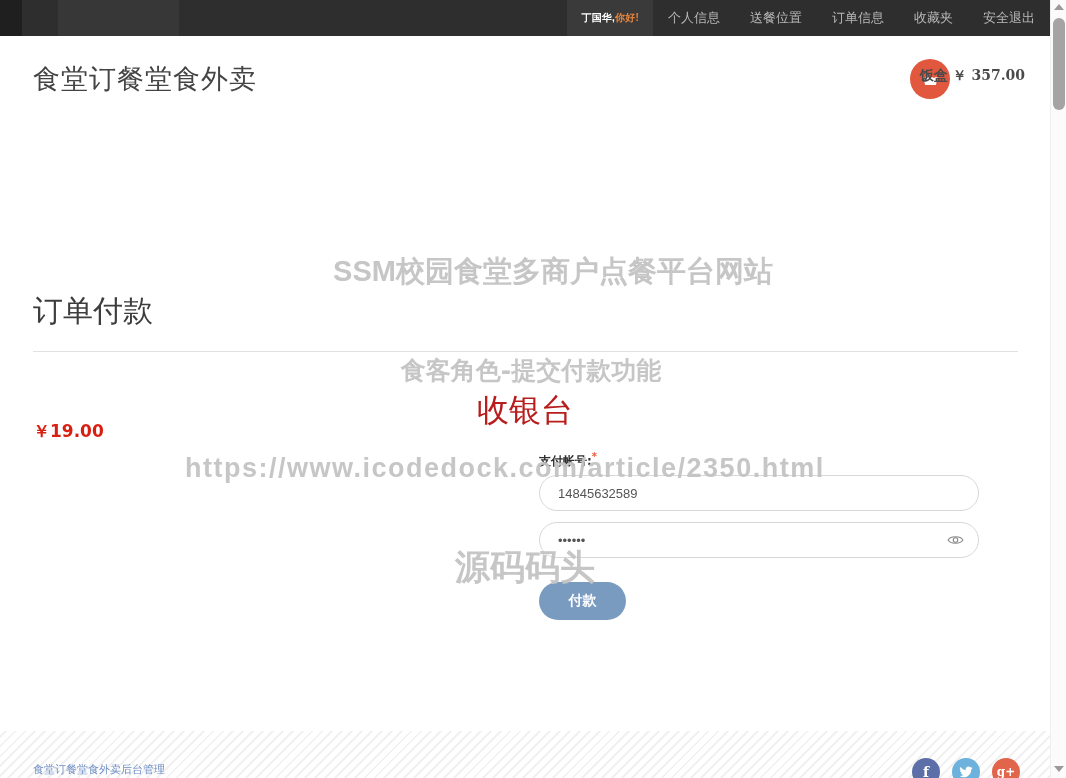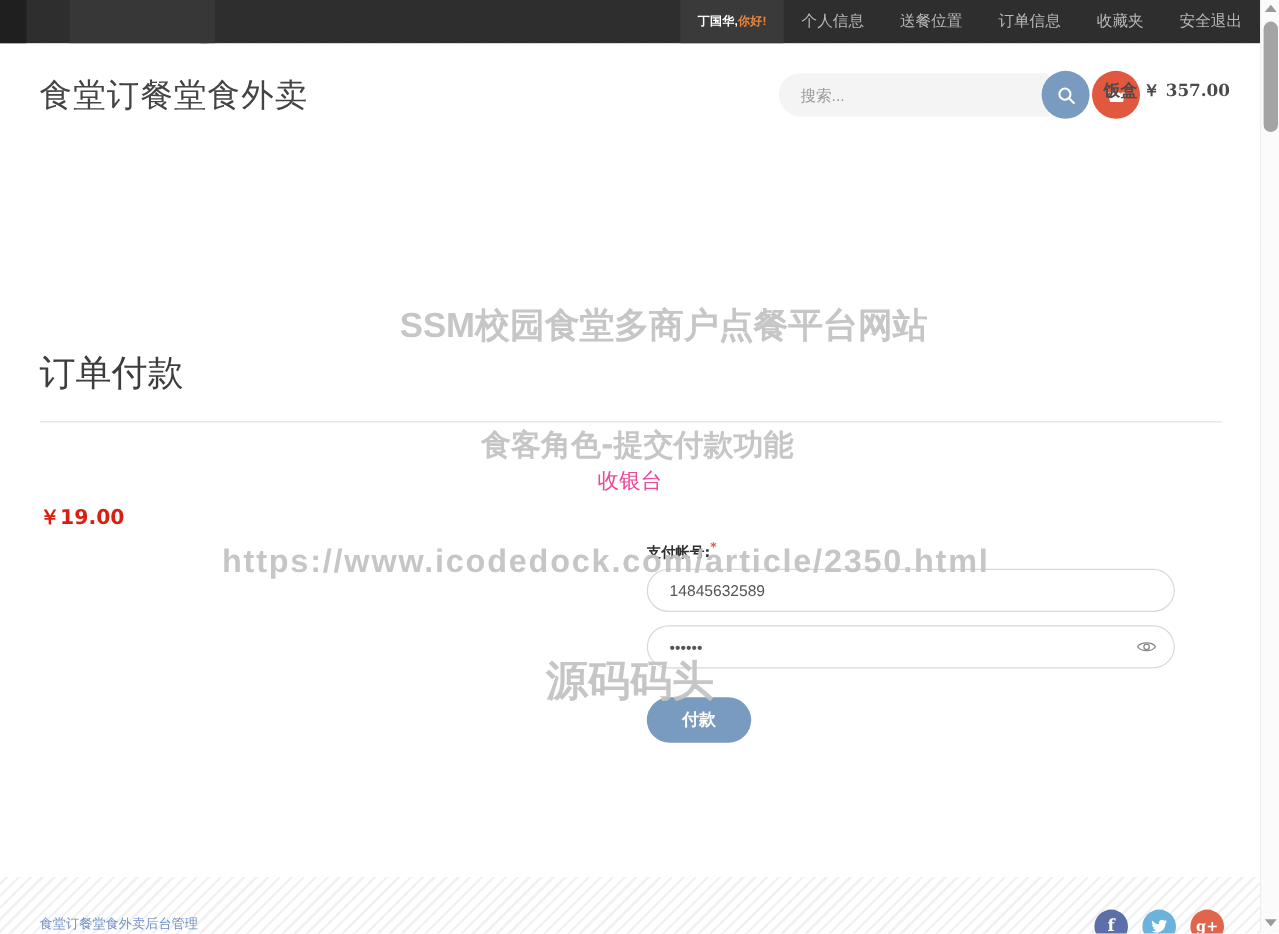--- a/index.html
+++ b/index.html
@@ -197,22 +197,22 @@
     color: #d91f11;
     font-weight: bold;
     font-family: "DejaVu Sans", sans-serif;
   }
 
   .cashier-title {
     position: absolute;
     left: 0; top: 188px;
     width: 1050px;
     text-align: center;
-    font-size: 18px;
-    color: #ec4899;
+    font-size: 32px;
+    color: #b91c1c;
     font-family: "DejaVu Sans", sans-serif;
   }
 
   
   .form {
     position: absolute;
     left: 539px; top: 250px;
     width: 440px;
   }
   .field { margin-bottom: 11px; }
@@ -389,29 +389,20 @@
   <a class="topnav-link" href="#">个人信息</a>
   <a class="topnav-link" href="#">送餐位置</a>
   <a class="topnav-link" href="#">订单信息</a>
   <a class="topnav-link" href="#">收藏夹</a>
   <a class="topnav-link" href="#">安全退出</a>
 </div>
 
 <div class="header">
   <div class="logo">食堂订餐堂食外卖</div>
 
-  <div class="search-wrap">
-    <input class="search-input" type="text" placeholder="搜索..." style="">
-    <button class="search-btn">
-      <svg width="17" height="17" viewBox="0 0 24 24" fill="none" stroke="#ffffff" stroke-width="2.4">
-        <circle cx="10.5" cy="10.5" r="6.5"></circle>
-        <line x1="15.5" y1="15.5" x2="21" y2="21" stroke-linecap="round"></line>
-      </svg>
-    </button>
-  </div>
 
   <div class="cart-btn">
     <svg width="19" height="19" viewBox="0 0 24 24">
       <path d="M3 9 h18 l-2.2 10 H5.2 Z" fill="#ffffff"></path>
       <path d="M7.5 9 L12 3.6 L16.5 9" fill="none" stroke="#e2583e" stroke-width="2" stroke-linecap="round"></path>
     </svg>
   </div>
   <div class="cart-label">饭盒 ￥ 357.00</div>
 
 </div>

